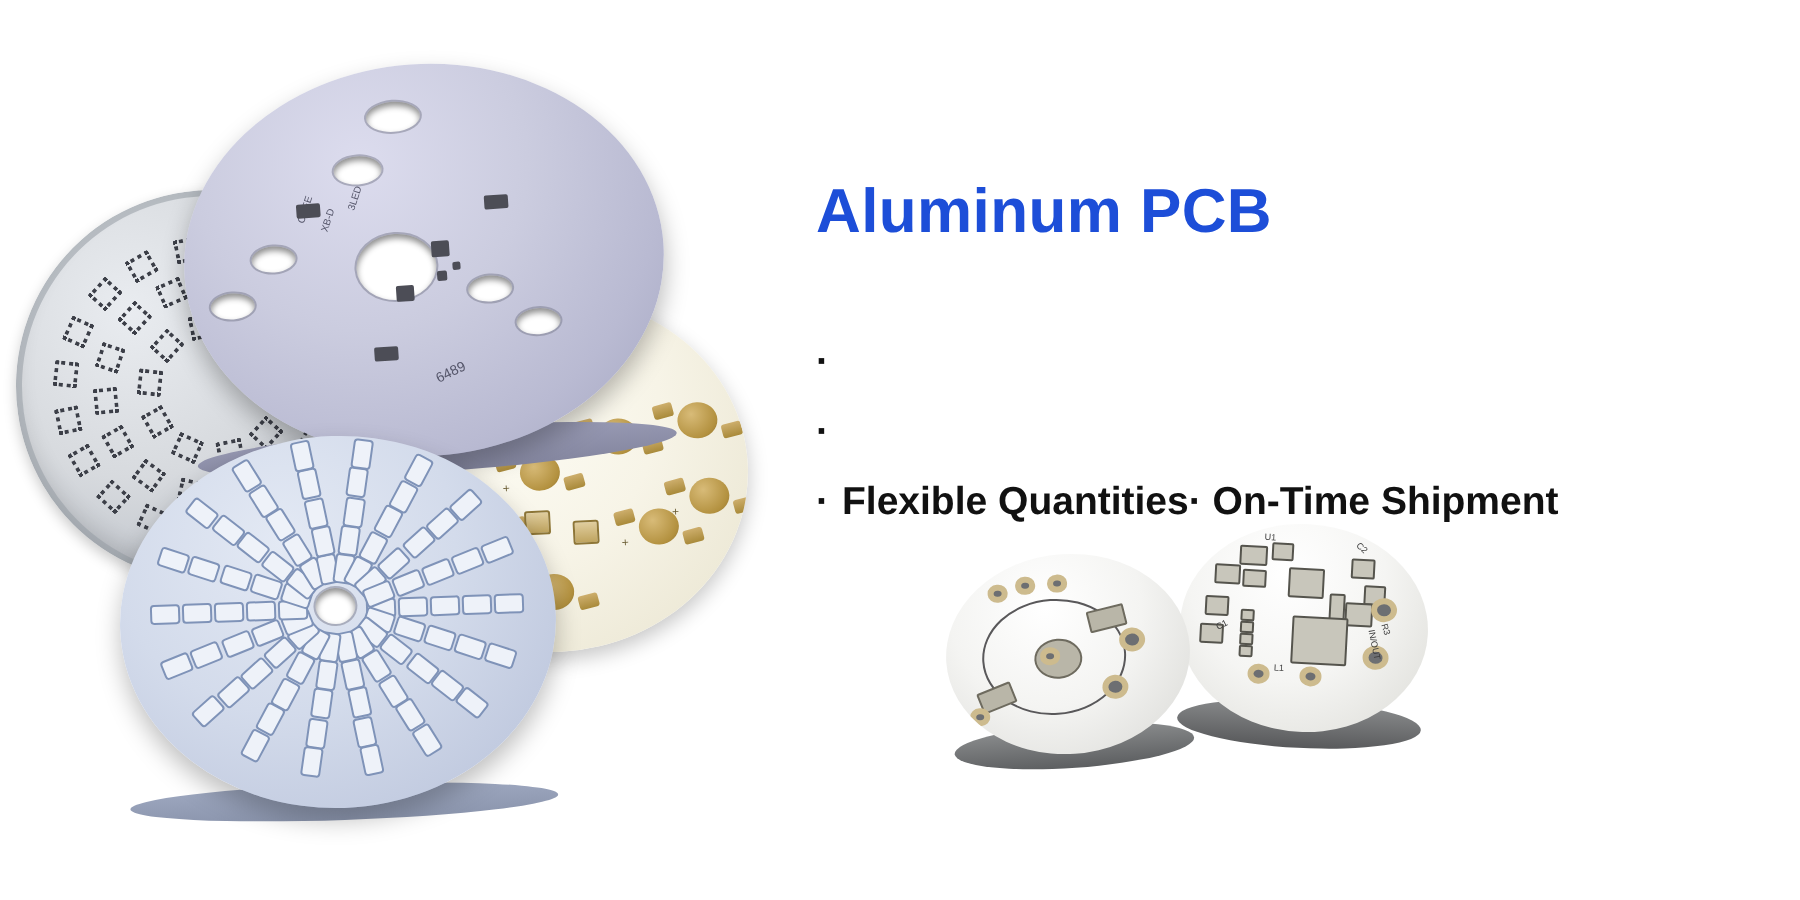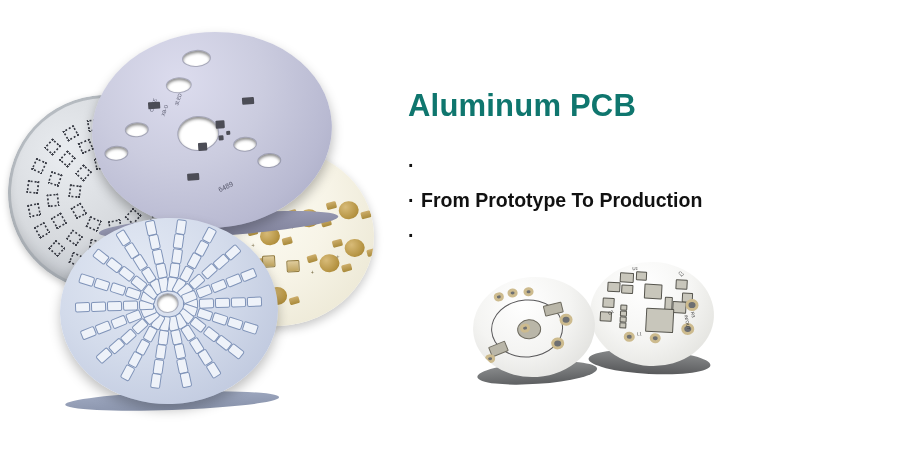--- a/index.html
+++ b/index.html
@@ -21,24 +21,24 @@
   
   .text-panel {
     position: absolute;
     left: 408px;
     top: 88px;
     width: 480px;
   }
   .title {
     font-size: 31px;
     font-weight: bold;
-    color: #0f766e;
+    color: #1d4ed8;
     letter-spacing: 0.2px;
     line-height: 36px;
-    margin: 0 0 24px 0;
+    margin: 0 0 40px 0;
     white-space: nowrap;
   }
   .bullet-list {
     list-style: none;
     margin: 0;
     padding: 0;
   }
   .bullet-row {
     display: flex;
     align-items: baseline;
@@ -512,21 +512,21 @@
   </div>
 
   <div class="text-panel">
     <h1 class="title">Aluminum PCB</h1>
     <ul class="bullet-list">
       <li class="bullet-row">
         <span class="bullet-dot">·</span>
       </li>
       <li class="bullet-row">
         <span class="bullet-dot">·</span>
-        <span class="bullet-text">From Prototype To Production</span>
       </li>
       <li class="bullet-row">
         <span class="bullet-dot">·</span>
+        <span class="bullet-text">Flexible Quantities· On-Time Shipment</span>
       </li>
     </ul>
   </div>
 
 </div>
 
 </body></html>

